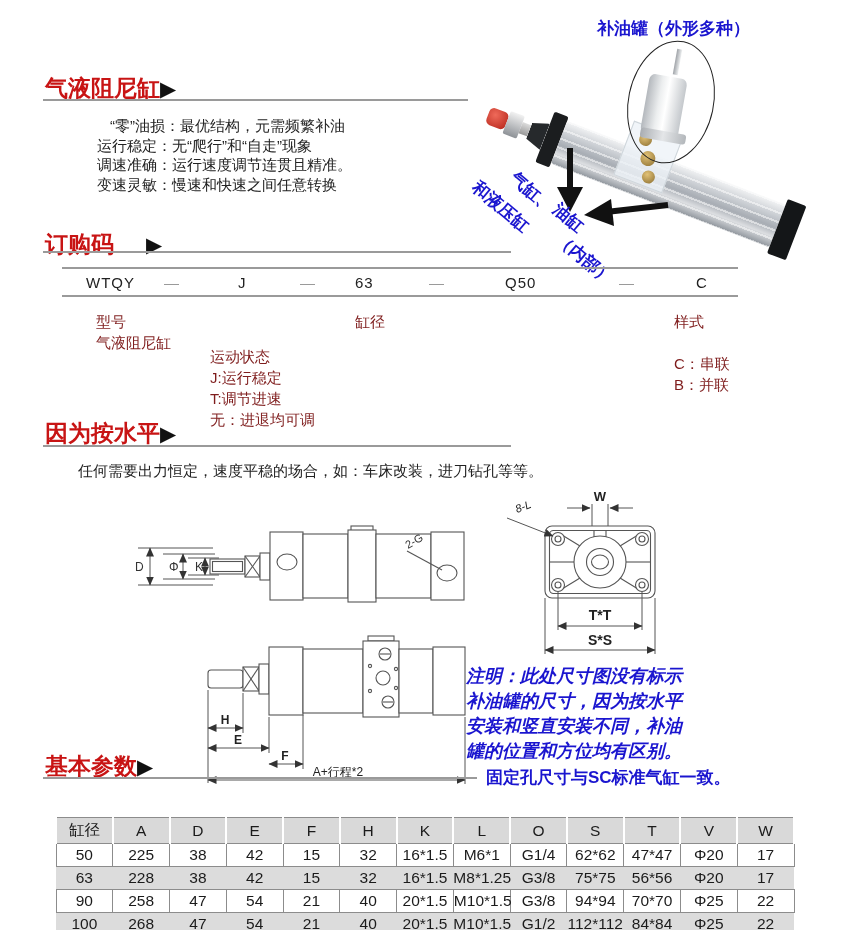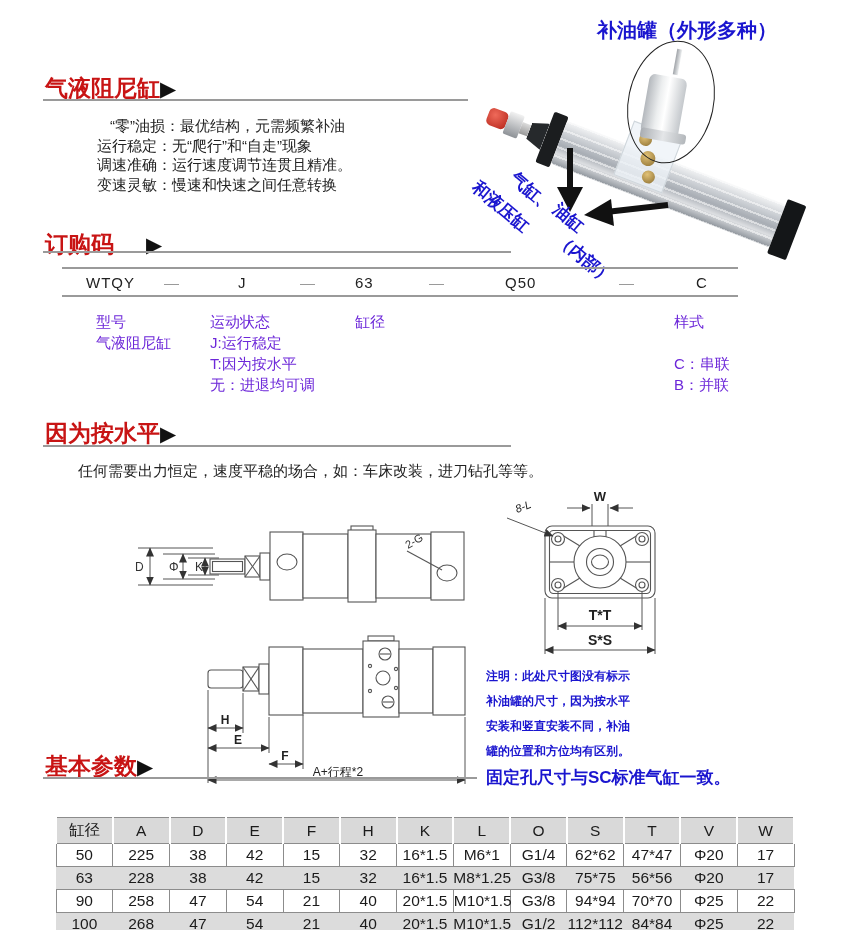--- a/index.html
+++ b/index.html
@@ -7,26 +7,26 @@
         font-family:"Liberation Sans","DejaVu Sans",sans-serif;color:#1b1b1b;}
   .abs{position:absolute;}
   .heading{position:absolute;font-size:23px;font-weight:bold;color:#c81414;white-space:nowrap;}
   .heading .tri{color:#111;font-size:21px;}
   .rule{position:absolute;height:2px;background:#9a9a9a;}
   .para{position:absolute;font-size:15px;line-height:19.5px;color:#222;}
   .codebar{position:absolute;left:62px;top:267px;width:676px;height:26px;
            border-top:2px solid #9a9a9a;border-bottom:2px solid #9a9a9a;}
   .codebar span{position:absolute;top:5px;font-size:15px;letter-spacing:1px;color:#222;}
   .codebar .dash{color:#9a9a9a;letter-spacing:0;}
-  .ocol{position:absolute;top:311px;font-size:15px;line-height:21px;color:#6d28d9;white-space:nowrap;}
+  .ocol{position:absolute;top:311px;font-size:15px;line-height:21px;color:#7f1d1d;white-space:nowrap;}
   .ocol .sp{height:21px;}
   .blue{color:#1a15cf;font-weight:bold;}
-  .caption{position:absolute;font-size:20px;white-space:nowrap;}
+  .caption{position:absolute;font-size:17px;white-space:nowrap;}
   .diag{position:absolute;font-size:17px;white-space:nowrap;transform-origin:0 0;transform:rotate(40deg);}
-  .note{position:absolute;left:486px;top:664px;width:345px;font-size:12px;line-height:25px;}
+  .note{position:absolute;left:466px;top:664px;width:345px;font-size:18px;line-height:25px;font-style:italic;}
   .note2{position:absolute;left:486px;top:766px;font-size:17px;white-space:nowrap;}
   
   .cyl{position:absolute;left:488px;top:86px;width:330px;height:58px;display:flex;align-items:center;
        transform:rotate(21deg);transform-origin:0 50%;}
   .tip{width:20px;height:18px;background:radial-gradient(circle at 35% 35%,#ef6a5a,#b7271c);border-radius:5px;}
   .nut{width:15px;height:24px;background:linear-gradient(180deg,#f2f2f2,#8e9297);border-radius:2px;}
   .rodseg{width:9px;height:12px;background:linear-gradient(180deg,#ddd,#999);}
   .cone{width:17px;height:28px;background:#26292c;clip-path:polygon(0 20%,100% 0,100% 100%,0 80%);}
   .capA{width:15px;height:54px;background:#1b1d1f;border-radius:2px;}
   .tube{flex:1;height:46px;border-radius:3px;
@@ -117,24 +117,24 @@
     <span style="left:367px;" class="dash">—</span>
     <span style="left:443px;text-align:right;">Q50</span>
     <span style="left:557px;" class="dash">—</span>
     <span style="left:634px;">C</span>
   </div>
 
   <div class="ocol" style="left:96px;">
     <div>型号</div>
     <div>气液阻尼缸</div>
   </div>
-  <div class="ocol" style="left:210px;">
+  <div class="ocol" style="left:210px;margin-top:35px;">
     <div>运动状态</div>
     <div>J:运行稳定</div>
-    <div>T:因为按水平</div>
+    <div>T:调节进速</div>
     <div>无：进退均可调</div>
   </div>
   <div class="ocol" style="left:355px;">
     <div>缸径</div>
   </div>
   <div class="ocol" style="left:674px;">
     <div>样式</div>
     <div class="sp"></div>
     <div>C：串联</div>
     <div>B：并联</div>

